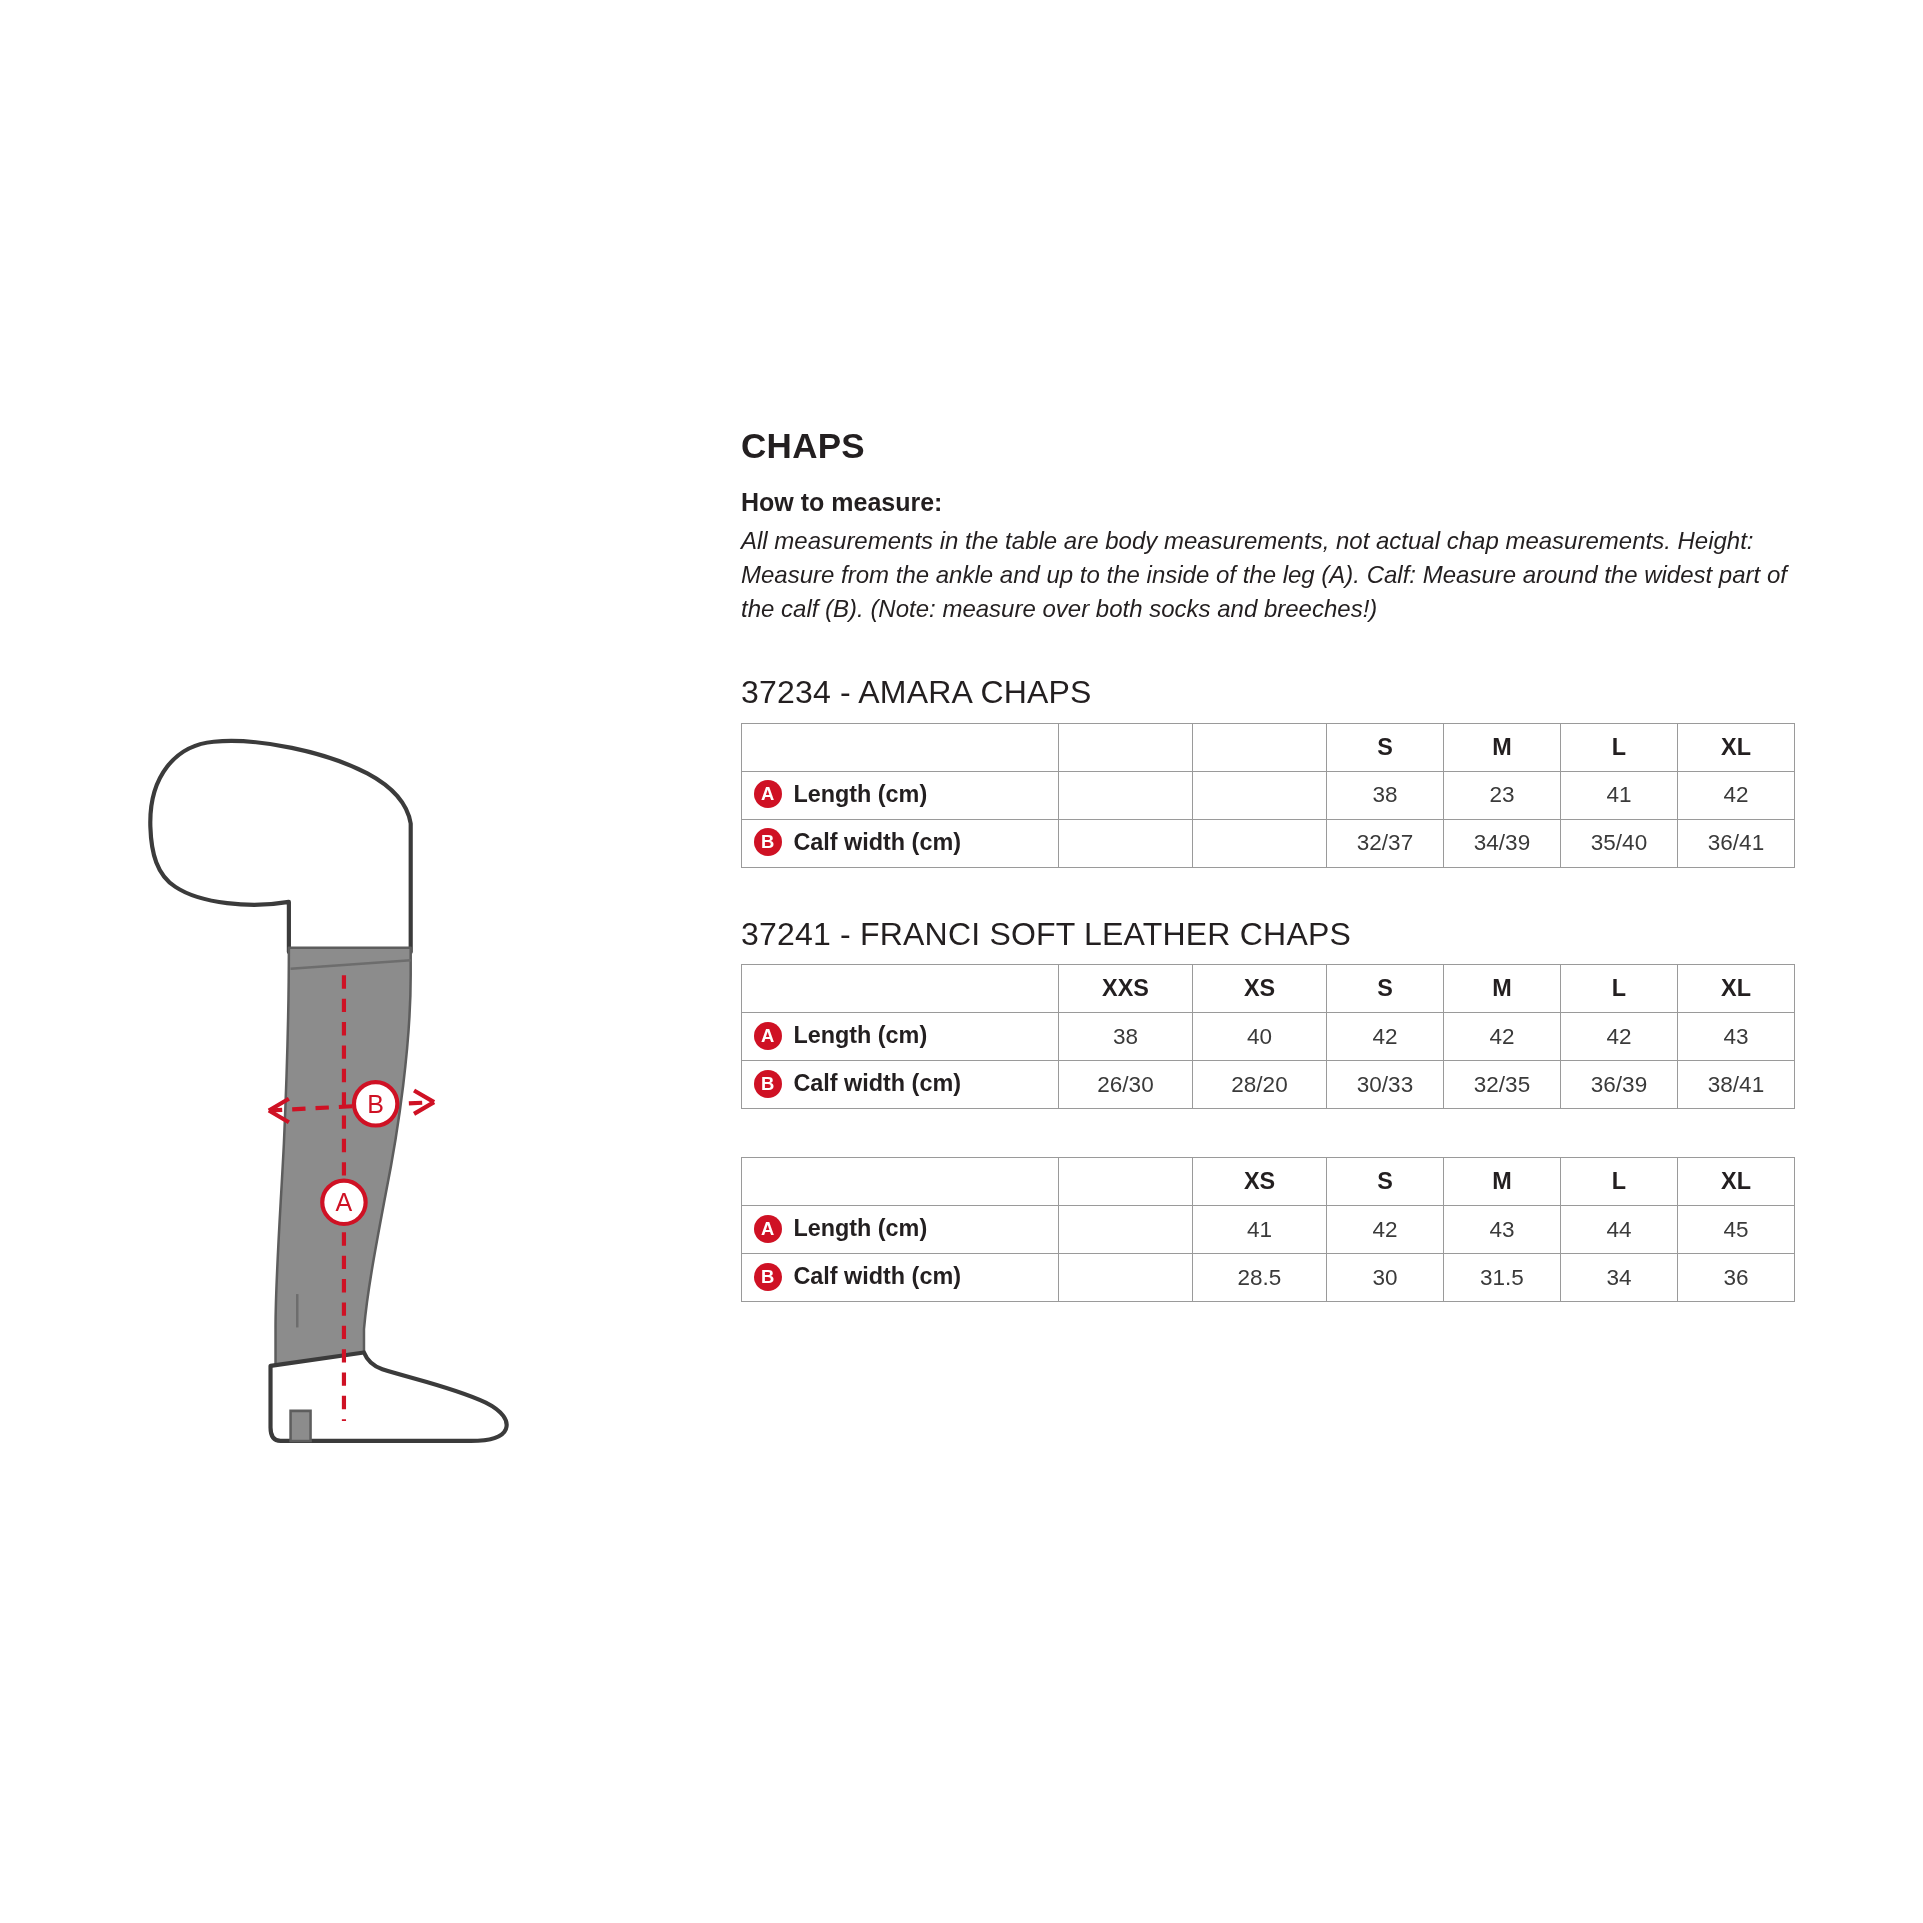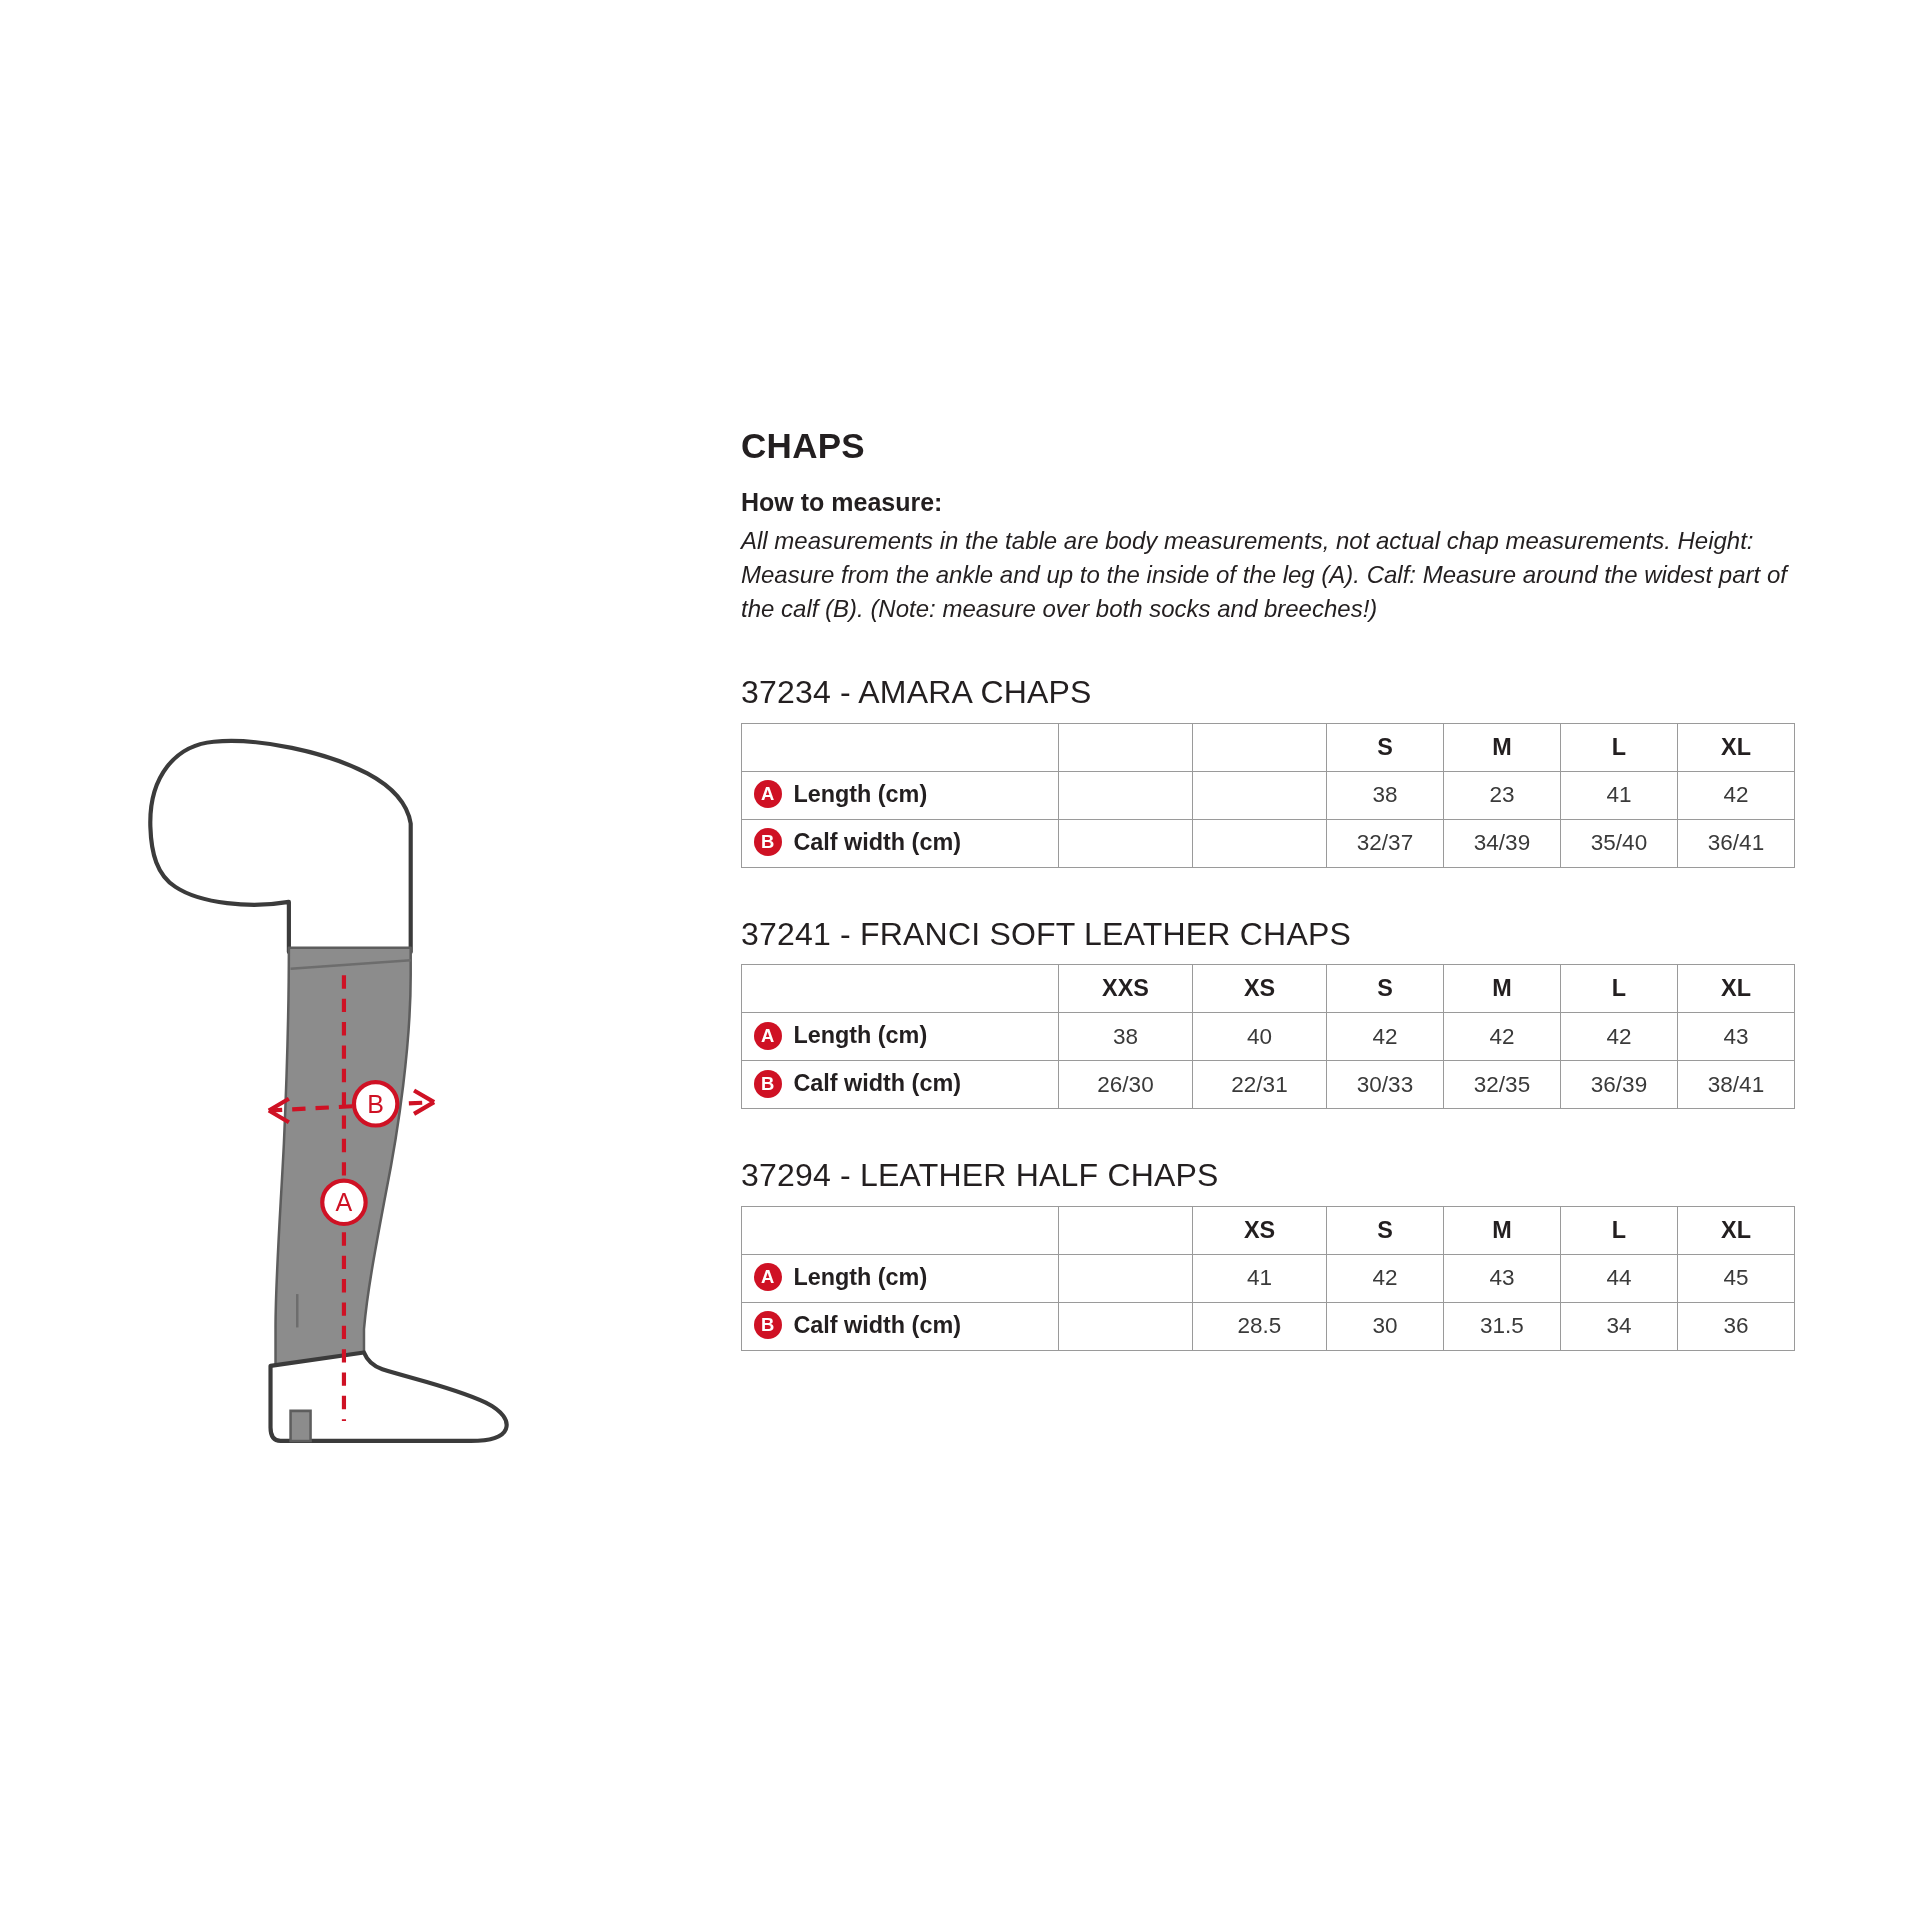--- a/index.html
+++ b/index.html
@@ -241,31 +241,30 @@
               <td class="">38</td>
               <td class="">40</td>
               <td class="">42</td>
               <td class="">42</td>
               <td class="">42</td>
               <td class="">43</td>
             </tr>
             <tr>
               <td class="rowlabel"><span class="badge">B</span><span>Calf width (cm)</span></td>
               <td class="">26/30</td>
-              <td class="">22/31</td>
+              <td class="">28/20</td>
               <td class="">30/33</td>
               <td class="">32/35</td>
               <td class="">36/39</td>
               <td class="">38/41</td>
             </tr>
           </tbody>
         </table>
       </div>
       <div class="section">
-        <div class="section-title">37294 - LEATHER HALF CHAPS</div>
         <table class="size-table">
           <colgroup>
             <col style="width: 317px;">
             <col style="width: 134px;">
             <col style="width: 134px;">
             <col style="width: 117px;">
             <col style="width: 117px;">
             <col style="width: 117px;">
             <col style="width: 117px;">
           </colgroup>

